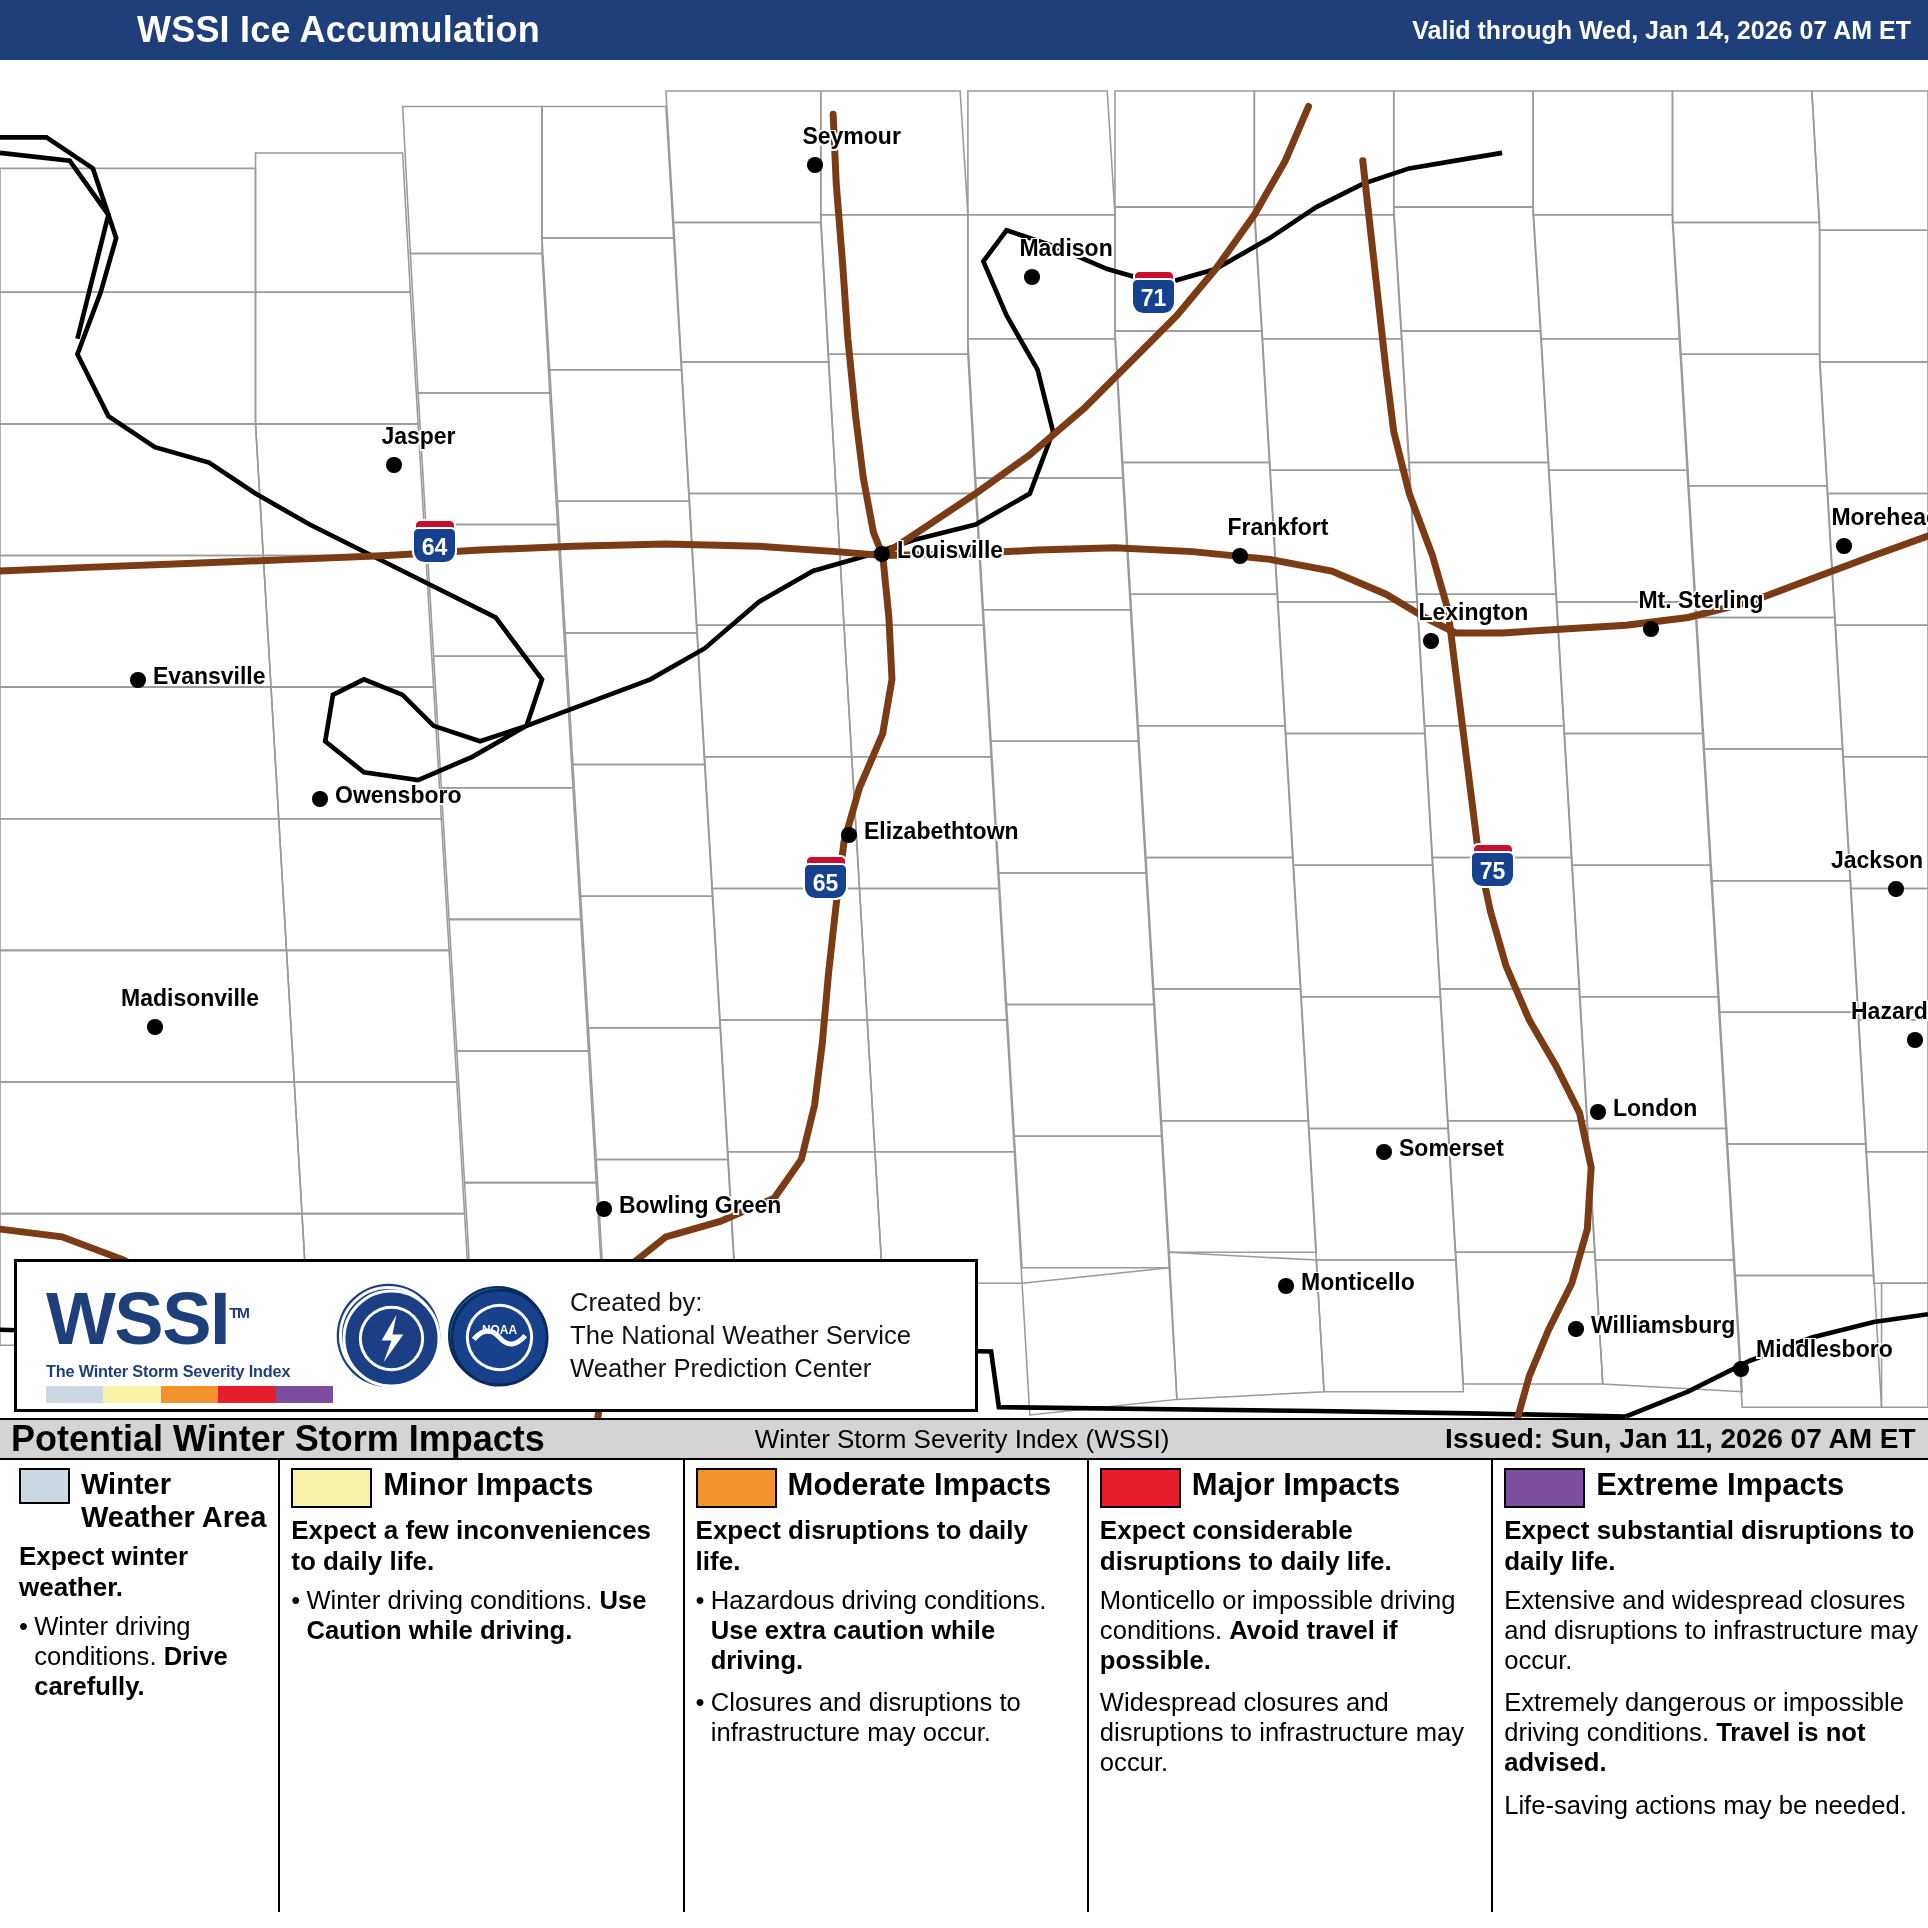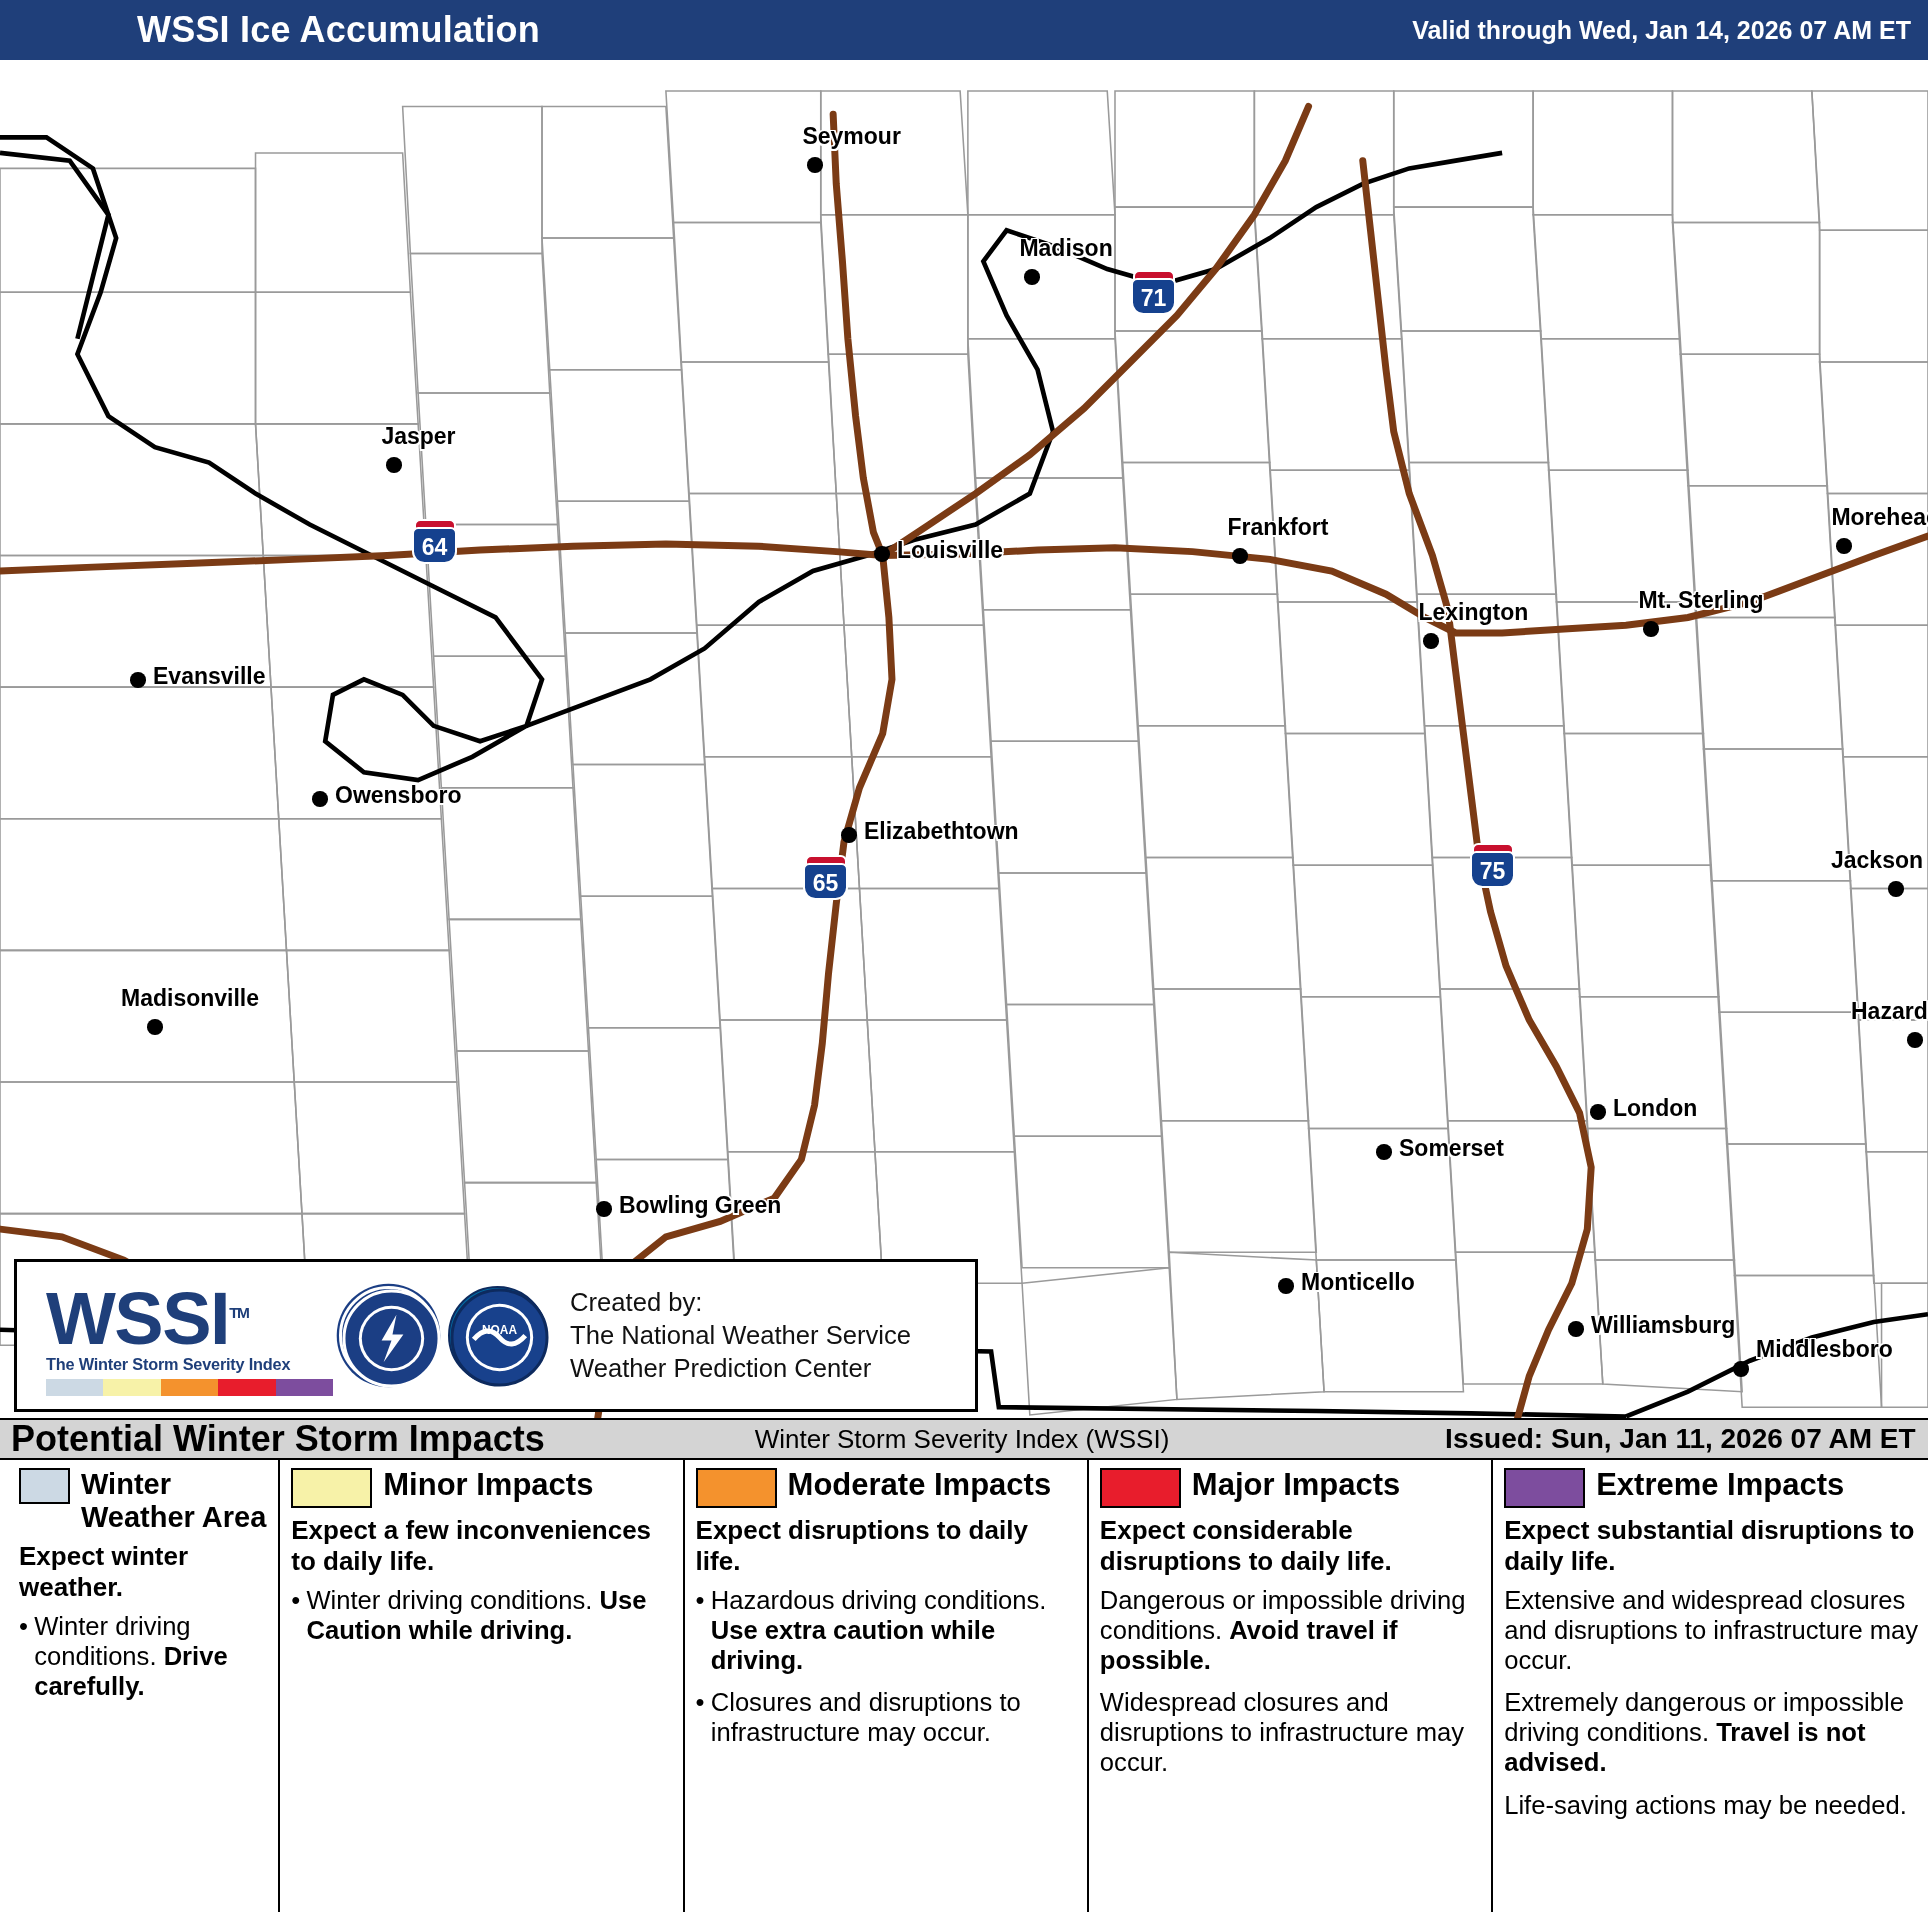--- a/index.html
+++ b/index.html
@@ -116,21 +116,21 @@
   }
   #logo-box .wssi-mark {
     width: 310px;
     padding-left: 29px;
   }
   #logo-box .wssi-word {
     font-size: 74px;
     font-weight: bold;
     color: #1f3f7a;
     letter-spacing: -1.5px;
-    line-height: 75px;
+    line-height: 89px;
   }
   #logo-box .wssi-word sup { font-size: 15.5px; vertical-align: super; }
   #logo-box .wssi-sub {
     font-size: 16.3px;
     font-weight: bold;
     color: #1f3f7a;
     letter-spacing: -0.2px;
   }
   #logo-box .swatches { display: flex; margin-top: 4.6px; width: 287px; }
   #logo-box .swatches div { height: 17px; flex: 1; }
@@ -602,21 +602,21 @@
     </div>
   </div>
 
   <div class="lcol c3">
     <div class="lhead">
       <div class="lswatch" style="background:#e81d2c"></div>
       <div class="lname">Major Impacts</div>
     </div>
     <div class="lsummary">Expect considerable disruptions to daily life.</div>
     <div class="lbullets">
-      <div class="lpara"><span>Dangerous or impossible driving conditions. </span><b>Avoid travel if possible.</b></div>
+      <div class="lpara"><span>Monticello or impossible driving conditions. </span><b>Avoid travel if possible.</b></div>
       <div class="lpara">Widespread closures and disruptions to infrastructure may occur.</div>
     </div>
   </div>
 
   <div class="lcol c4">
     <div class="lhead">
       <div class="lswatch" style="background:#7d4d9e"></div>
       <div class="lname">Extreme Impacts</div>
     </div>
     <div class="lsummary">Expect substantial disruptions to daily life.</div>

